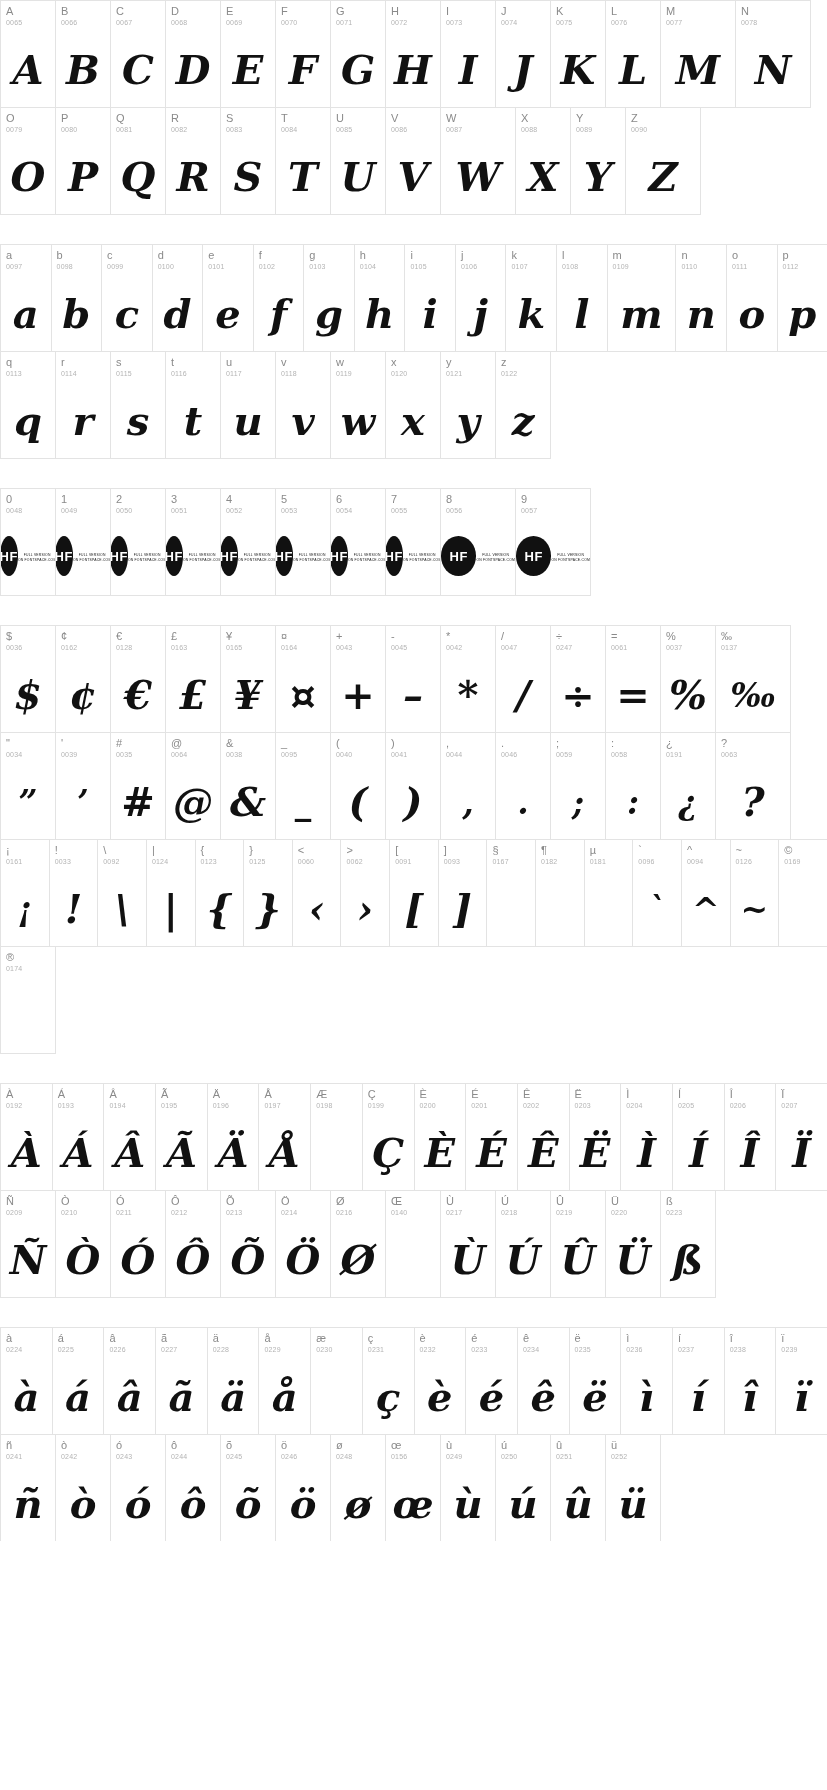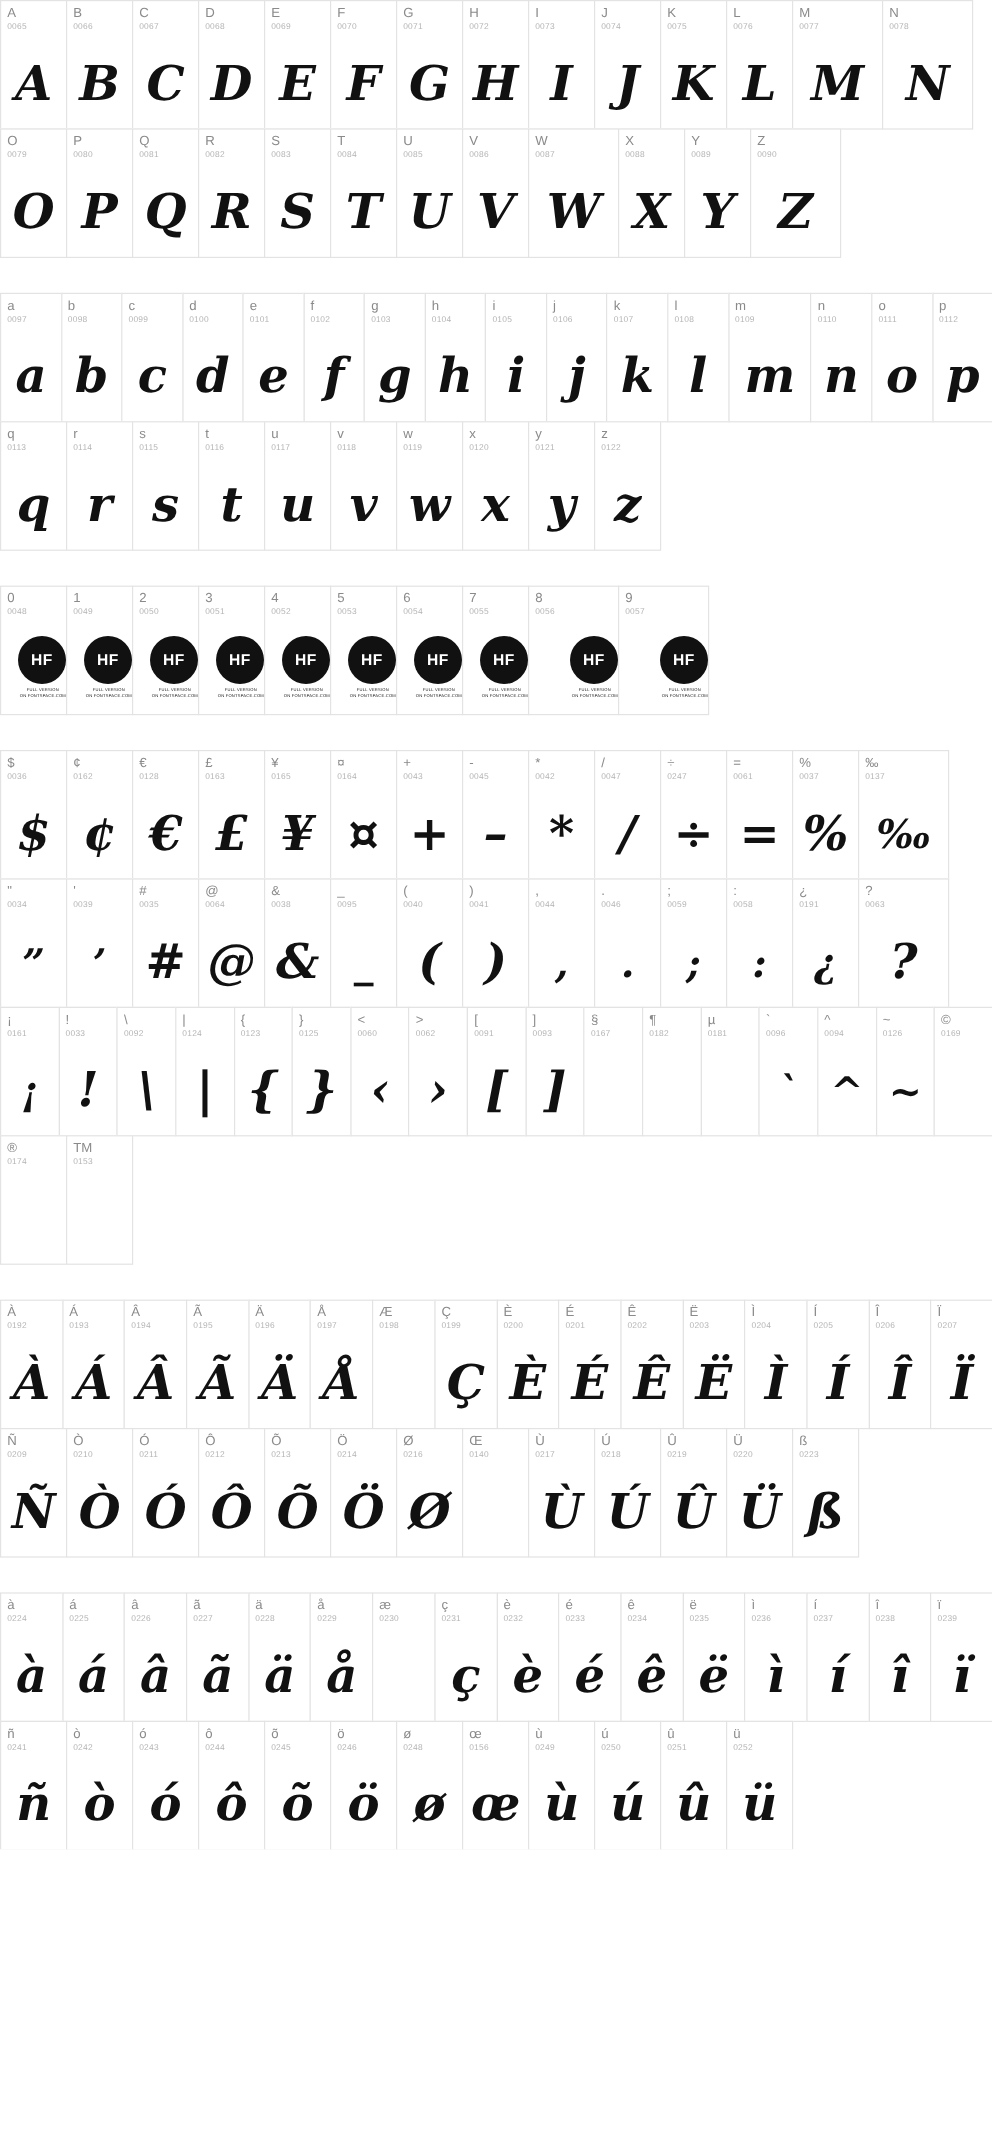--- a/index.html
+++ b/index.html
@@ -91,22 +91,22 @@
     font-family: "Liberation Sans", sans-serif;
     letter-spacing: 0.5px;
     font-style: normal;
   }
   .logo-wrap {
     position: absolute;
     left: 0; right: 0;
     top: 30px;
     height: 74px;
     display: flex;
-    flex-direction: column;
-    align-items: flex-end;
+    flex-direction: row;
+    align-items: center;
     justify-content: center;
   }
   .logo-caption {
     margin-top: 3px;
     font-size: 3.4px;
     line-height: 5px;
     text-align: center;
     color: #111;
     font-family: "Liberation Sans", sans-serif;
     letter-spacing: 0.2px;
@@ -734,25 +734,20 @@
           <div class="code">0169</div>
           <div class="sample"></div>
         </div>
       </div>
       <div class="glyph-row">
         <div class="cell">
           <div class="char">®</div>
           <div class="code">0174</div>
           <div class="sample"></div>
         </div>
-        <div class="cell">
-          <div class="char">TM</div>
-          <div class="code">0153</div>
-          <div class="sample"></div>
-        </div>
       </div>
       <div class="spacer-block"></div>
       <div class="glyph-row">
         <div class="cell">
           <div class="char">À</div>
           <div class="code">0192</div>
           <div class="sample">À</div>
         </div>
         <div class="cell">
           <div class="char">Á</div>

